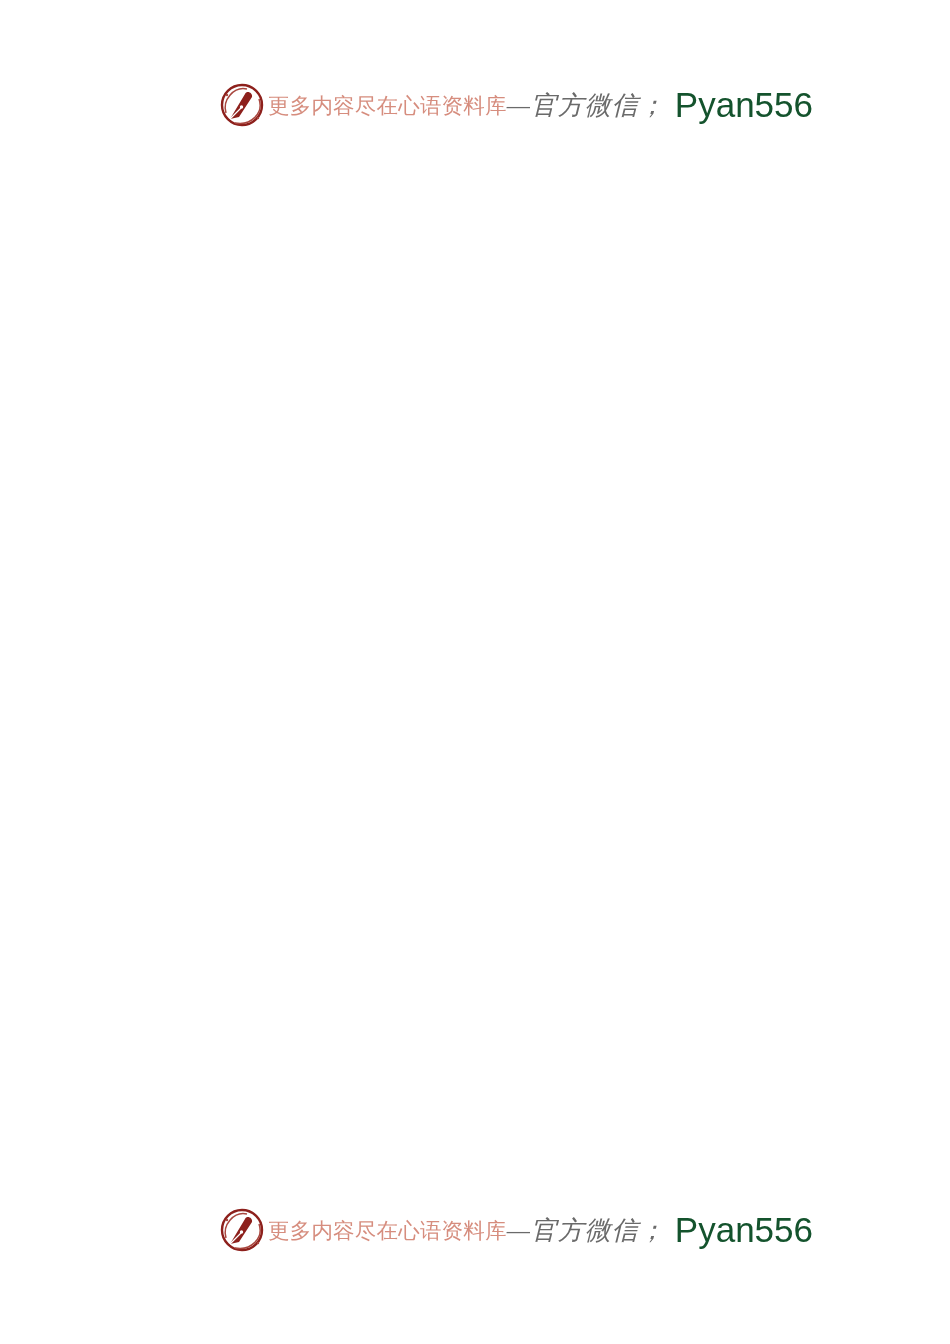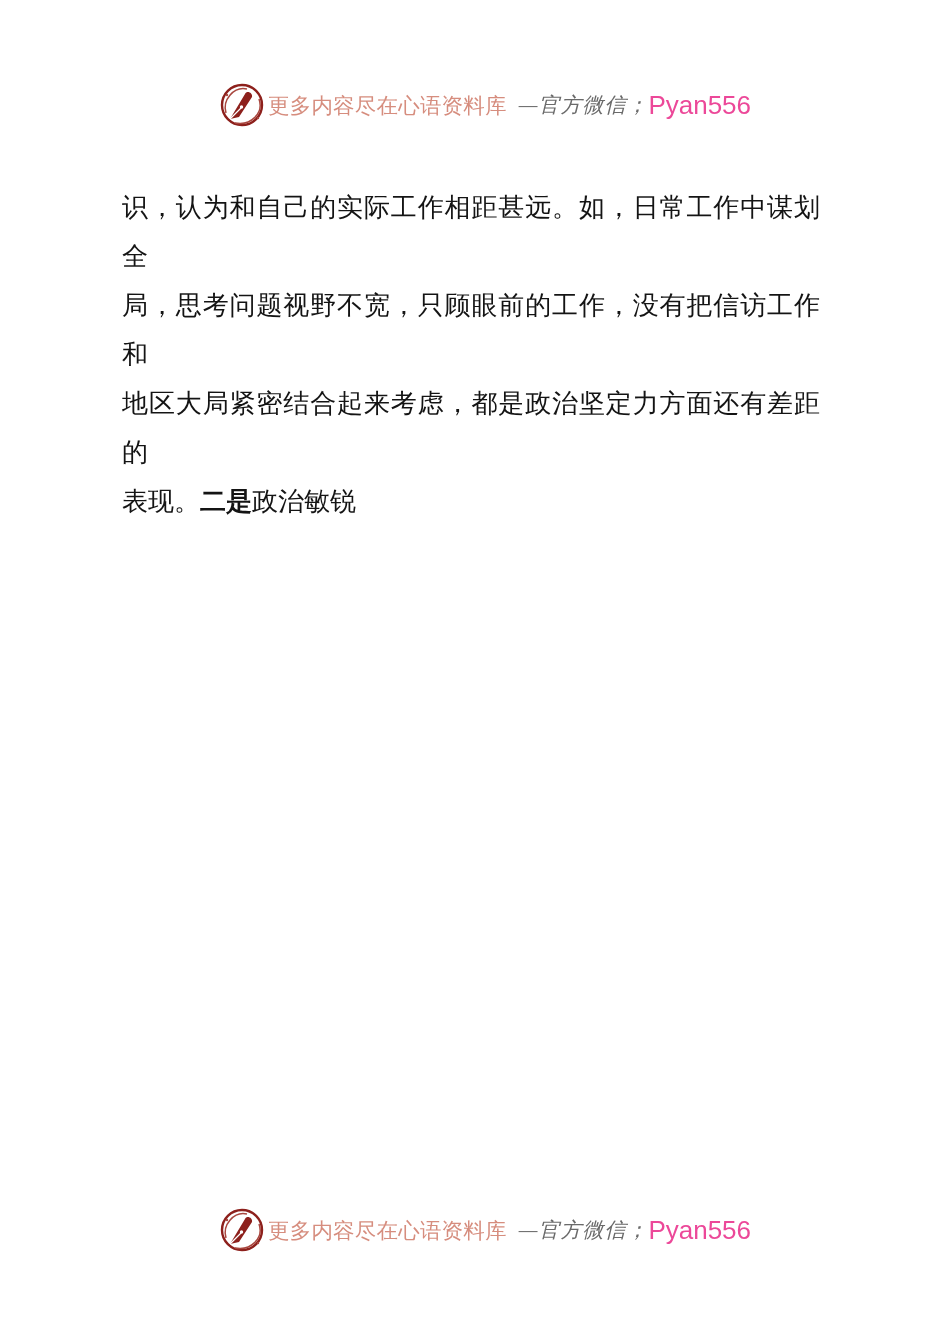--- a/index.html
+++ b/index.html
@@ -36,30 +36,30 @@
   }
   .logo-wrap svg { width: 46px; height: 46px; display: block; }
 
   .brand-text {
     font-size: 21.5px;
     color: #d68d7e;
     letter-spacing: 0.2px;
     font-family: "Liberation Serif", "DejaVu Serif", serif;
   }
   .calligraphy {
-    font-size: 21px;
+    font-size: 26px;
     color: #6a6a6a;
     font-style: italic;
     letter-spacing: 1px;
     font-family: "Liberation Serif", "DejaVu Serif", serif;
-    margin-left: 12px;
   }
   .wechat-id {
-    font-size: 26px;
-    color: #ec4899;
+    font-size: 35px;
+    color: #14532d;
+    margin-left: 9px;
     font-family: "Liberation Sans", "DejaVu Sans", sans-serif;
   }
 
   
   .bodytext {
     position: absolute;
     left: 122px;
     top: 183px;
     width: 698px;
     font-size: 26px;
@@ -91,26 +91,20 @@
         <circle cx="22.5" cy="25" r="1.7" fill="#ffffff"></circle>
         <circle cx="8" cy="13" r="1.2" fill="#a8463e"></circle>
         <circle cx="39" cy="36" r="1.2" fill="#a8463e"></circle>
       </svg>
     </span>
     <span class="brand-text">更多内容尽在心语资料库</span>
     <span class="calligraphy"><span>—</span><span>官方微信；</span></span>
     <span class="wechat-id">Pyan556</span>
   </div>
 
-  <div class="bodytext">
-    <div class="line justified">识，认为和自己的实际工作相距甚远。如，日常工作中谋划全</div>
-    <div class="line justified">局，思考问题视野不宽，只顾眼前的工作，没有把信访工作和</div>
-    <div class="line justified">地区大局紧密结合起来考虑，都是政治坚定力方面还有差距的</div>
-    <div class="line"><span>表现。</span><span class="bold-run">二是</span><span>政治敏锐</span></div>
-  </div>
 
   <div class="watermark footer">
     <span class="logo-wrap">
       <svg viewBox="0 0 46 46" xmlns="http://www.w3.org/2000/svg">
         <circle cx="23" cy="23" r="20" fill="none" stroke="#8d201c" stroke-width="2.4"></circle>
         <path d="M7 31 C3 18 15 4 28 7" fill="none" stroke="#a8463e" stroke-width="1.5"></path>
         <path d="M40 17 C45 31 32 44 16 41" fill="none" stroke="#a8463e" stroke-width="1.5"></path>
         <path d="M11 37 L26 12 C28 8 34 11 33 15 L20 35 Z" fill="#8d201c"></path>
         <path d="M11 37 L22 26" stroke="#ffffff" stroke-width="1.2" fill="none"></path>
         <circle cx="22.5" cy="25" r="1.7" fill="#ffffff"></circle>

